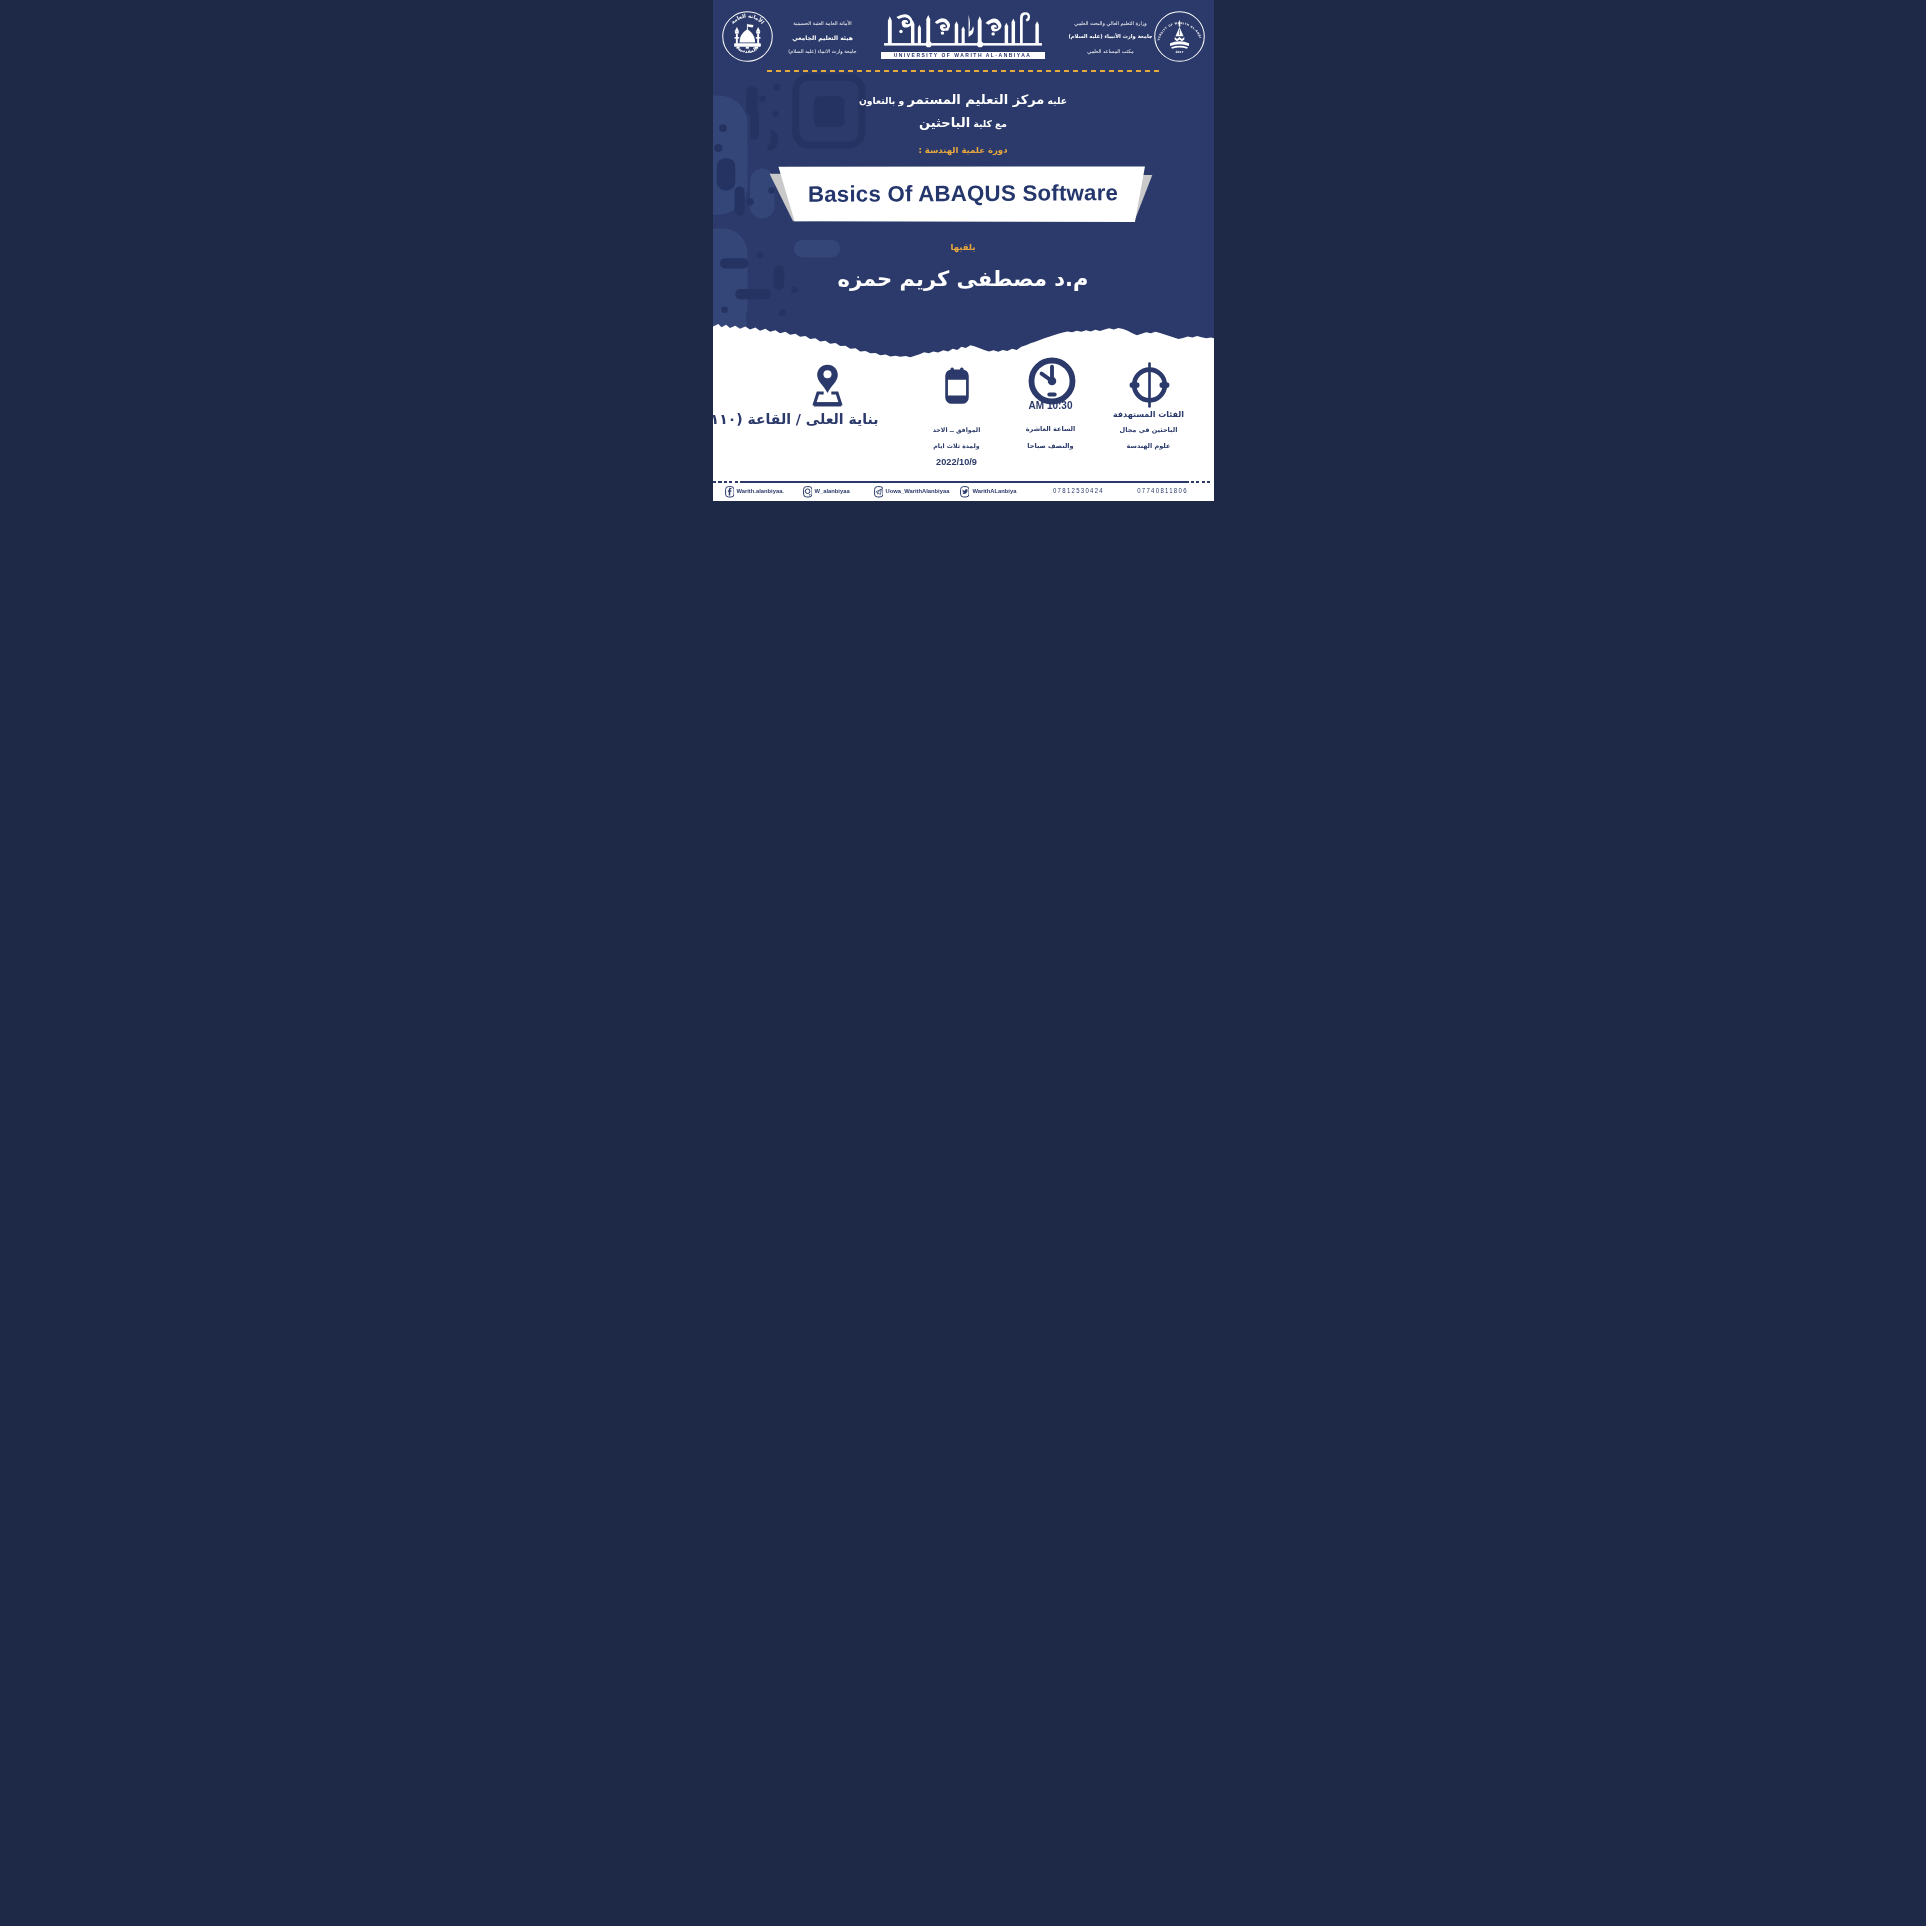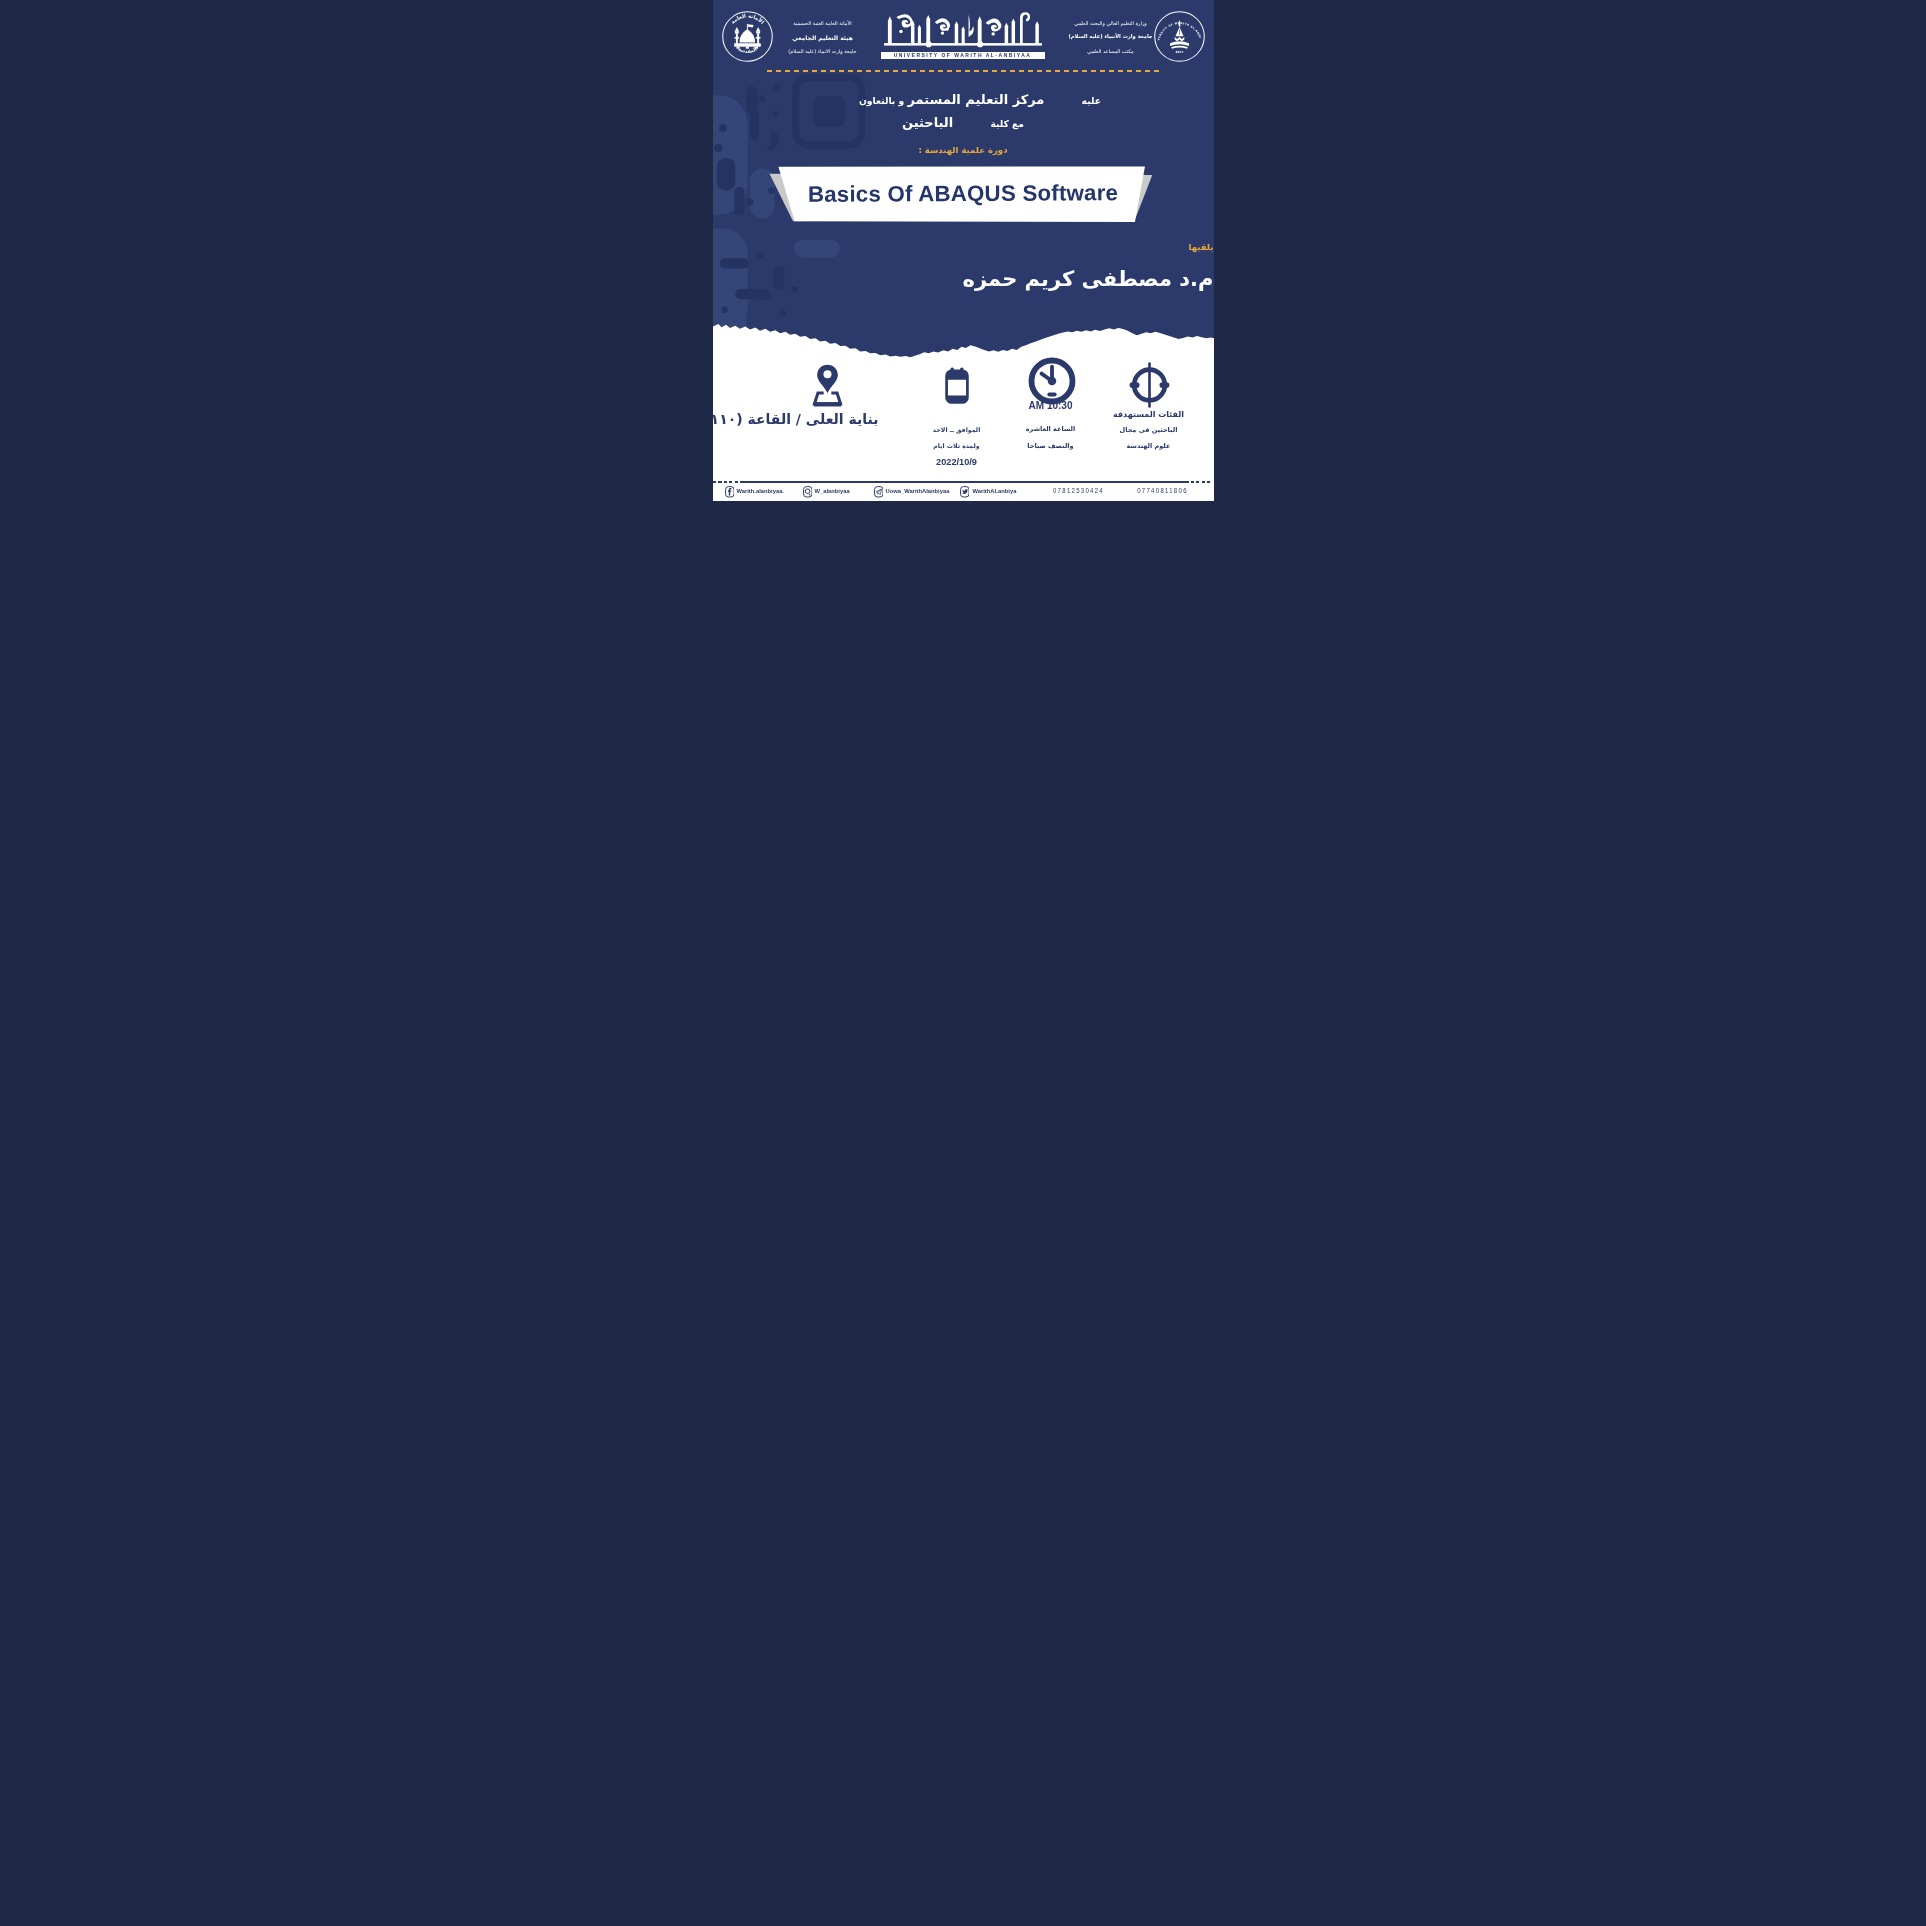--- a/index.html
+++ b/index.html
@@ -2,37 +2,37 @@
 <html lang="ar" style="font-size:6.2px"><head>
 <meta charset="utf-8">
 <style>
   html,body{margin:0;padding:0;background:#1d2947;}
   #poster{
     position:relative;width:501px;height:501px;margin:0 auto;
     background:#2b3a6a;overflow:hidden;
     font-family:"DejaVu Sans",sans-serif;color:#fff;
   }
   .abs{position:absolute;}
-  .ctr{text-align:right;}
+  .ctr{text-align:center;}
   .latin{font-family:"Liberation Sans","DejaVu Sans",sans-serif;}
   
   .org-block{line-height:1;}
   .org-line{position:absolute;left:0;right:0;text-align:center;white-space:nowrap;}
   .wordmark-box{
     background:#fff;color:#24366b;font-weight:bold;
     font-size:5px;letter-spacing:1.5px;line-height:7px;text-align:center;
     font-family:"Liberation Sans","DejaVu Sans",sans-serif;white-space:nowrap;
   }
   .divider-dashed{
     height:1.7px;
     background:repeating-linear-gradient(90deg,#eaa93c 0 5.4px,transparent 5.4px 9px);
   }
   
   .intro{width:100%;text-align:center;direction:rtl;white-space:nowrap;}
-  .intro .small{font-size:9.2px;font-weight:700;margin-left:34px;}
+  .intro .small{font-size:9.2px;font-weight:700;}
   .intro .big{font-size:13px;font-weight:800;}
   .gold{color:#eaa93c;}
   .banner-title{
     font-family:"Liberation Sans","DejaVu Sans",sans-serif;
     font-weight:bold;color:#24366b;font-size:22.3px;letter-spacing:0.2px;
     text-align:center;line-height:49px;white-space:nowrap;transform:rotate(-.3deg);
   }
   .lecturer{font-size:21px;font-weight:800;direction:rtl;white-space:nowrap;}
   .det{position:absolute;text-align:center;direction:rtl;white-space:nowrap;font-weight:700;color:#2b3a6a;}
   

